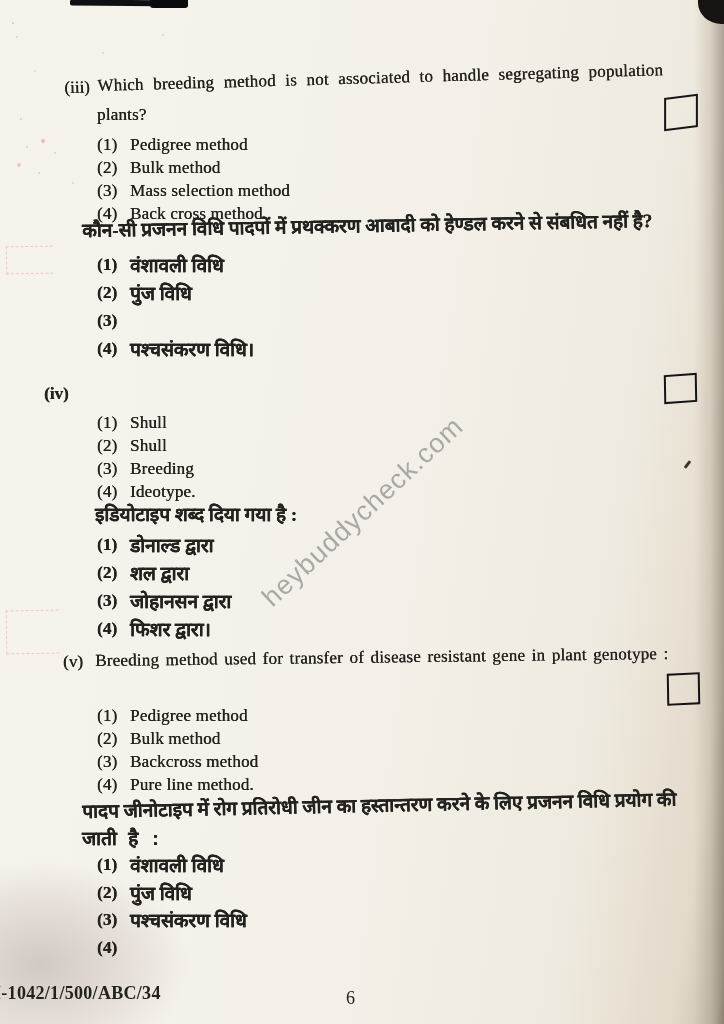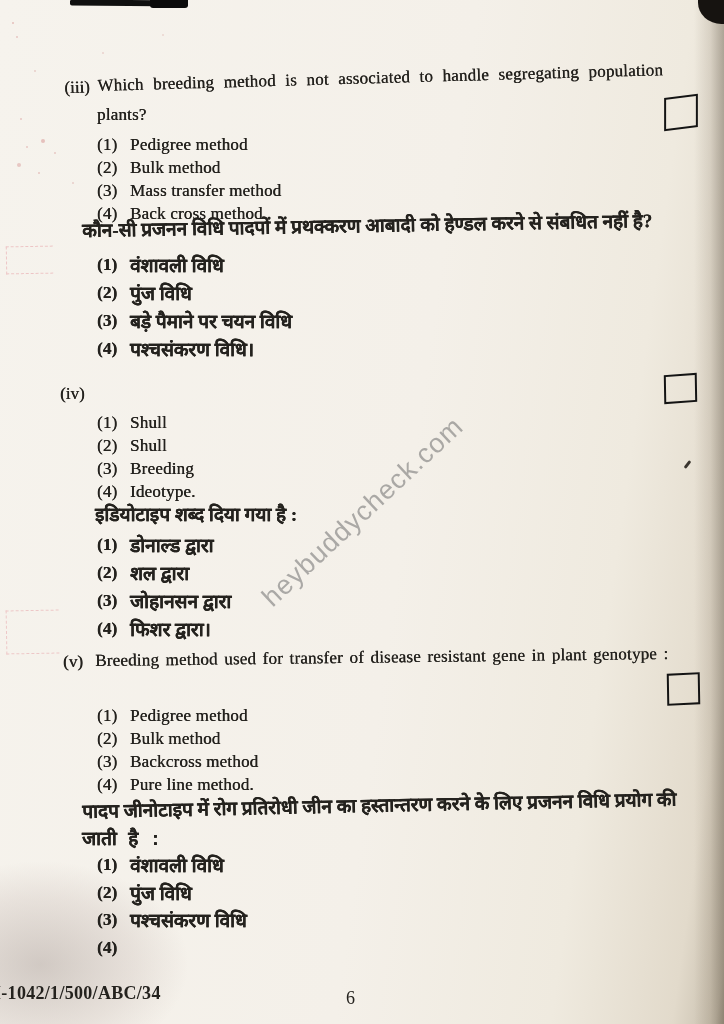--- a/index.html
+++ b/index.html
@@ -69,47 +69,46 @@
   <div class="line en opt-row" style="left:97px; top:134px;">
     <span class="opt-num">(1)</span>
     <span>Pedigree method</span>
   </div>
   <div class="line en opt-row" style="left:97px; top:157px;">
     <span class="opt-num">(2)</span>
     <span>Bulk method</span>
   </div>
   <div class="line en opt-row" style="left:97px; top:180px;">
     <span class="opt-num">(3)</span>
-    <span>Mass transfer method</span>
+    <span>Mass selection method</span>
   </div>
   <div class="line en opt-row" style="left:97px; top:203px;">
     <span class="opt-num">(4)</span>
     <span>Back cross method.</span>
   </div>
 
   <div class="line hi" style="left:82px; top:219px; transform:rotate(-1deg); transform-origin:left top;">कौन-सी प्रजनन विधि पादपों में प्रथक्करण आबादी को हेण्डल करने से संबधित नहीं है?</div>
 
   <div class="line hi opt-row" style="left:97px; top:254px;">
     <span class="opt-num en">(1)</span>
     <span>वंशावली विधि</span>
   </div>
   <div class="line hi opt-row" style="left:97px; top:282px;">
     <span class="opt-num en">(2)</span>
     <span>पुंज विधि</span>
   </div>
   <div class="line hi opt-row" style="left:97px; top:310px;">
     <span class="opt-num en">(3)</span>
-    <span>बड़े पैमाने पर चयन विधि</span>
   </div>
   <div class="line hi opt-row" style="left:97px; top:338px;">
     <span class="opt-num en">(4)</span>
     <span>पश्चसंकरण विधि।</span>
   </div>
 
-  <div class="line qlabel" style="left:60px; top:383px;">(iv)</div>
+  <div class="line qlabel" style="left:44px; top:383px;font-weight:bold;">(iv)</div>
 
   <div class="line en opt-row" style="left:97px; top:412px;">
     <span class="opt-num">(1)</span>
     <span>Shull</span>
   </div>
   <div class="line en opt-row" style="left:97px; top:435px;">
     <span class="opt-num">(2)</span>
     <span>Shull</span>
   </div>
   <div class="line en opt-row" style="left:97px; top:458px;">

